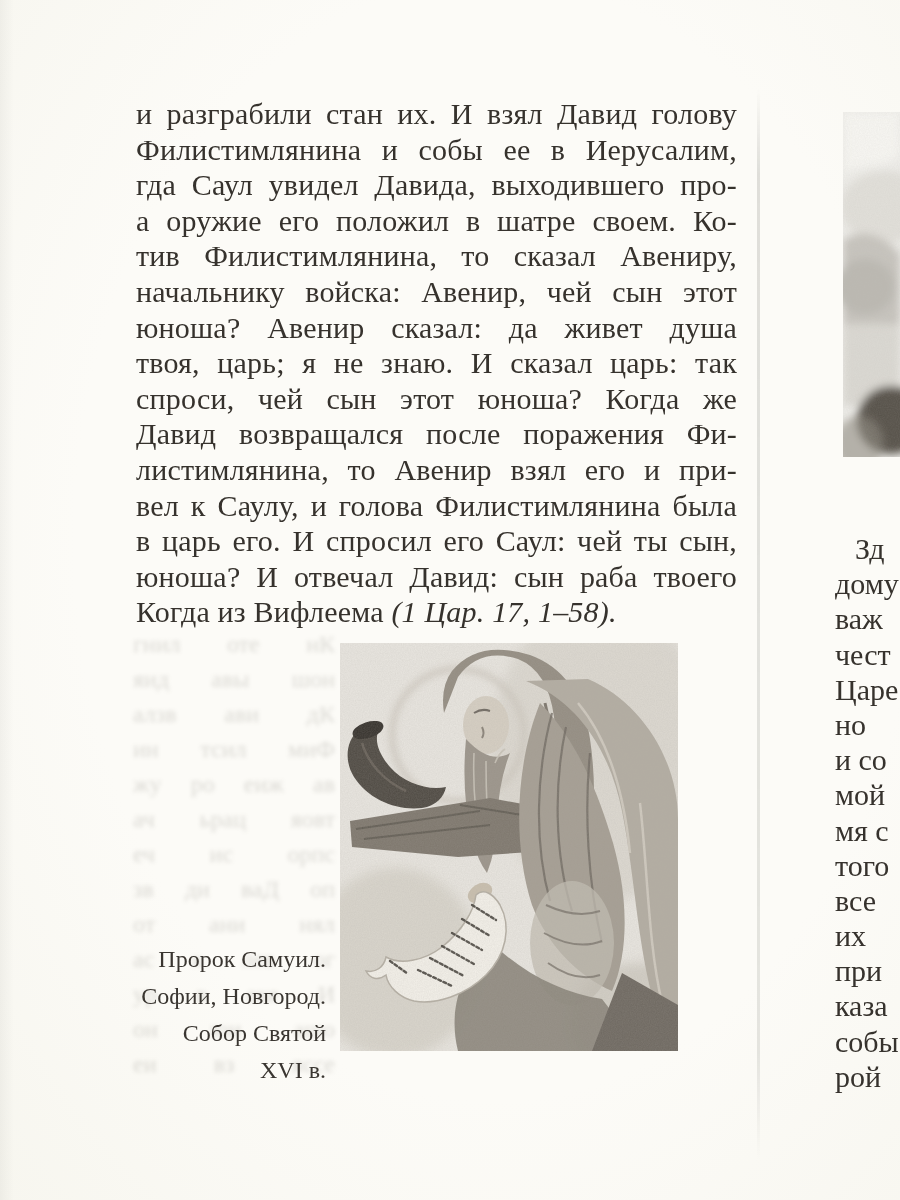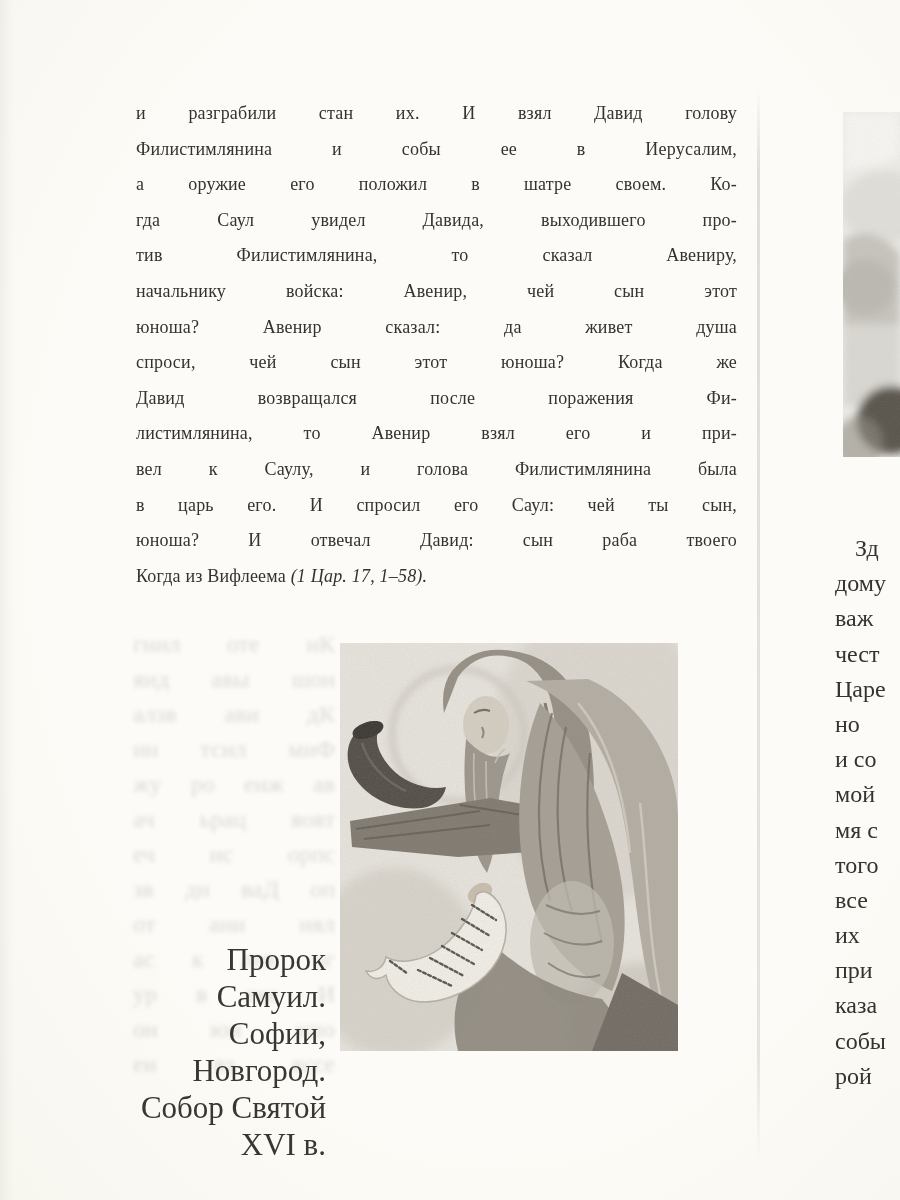--- a/index.html
+++ b/index.html
@@ -15,50 +15,50 @@
   }
   .logo{
     position:absolute; left:13px; top:6px;
     font-family:"Liberation Sans","DejaVu Sans",sans-serif;
     font-weight:bold; font-size:37px; letter-spacing:1.5px;
     color:#b09878;
     text-shadow:0 0 10px rgba(255,255,255,.95),0 0 3px rgba(255,255,255,.85);
   }
   .body-text{
     position:absolute; left:136px; top:96px; width:601px;
-    font-size:18px; color:#36322d;
+    font-size:30px; color:#36322d;
   }
   .bline{
     display:block; height:35.6px; line-height:35.6px; white-space:normal;
     text-align:justify; text-align-last:justify; letter-spacing:.2px;
   }
   .bline.last{text-align:left; text-align-last:left;}
   .ref{font-style:italic;}
   .caption{
     position:absolute; left:128px; top:941px; width:198px;
-    text-align:right; font-size:31px; line-height:37px; color:#3a3631;
+    text-align:right; font-size:24px; line-height:37px; color:#3a3631;
   }
   .ghost{
     position:absolute; left:133px; top:627px; width:202px;
     font-size:24px; line-height:35px; color:#8f8c84; opacity:.30;
     filter:blur(2px); text-align:justify; text-align-last:justify;
     pointer-events:none; z-index:0;
   }
   .caption, .body-text{z-index:2;}
   .icon-art{position:absolute; left:340px; top:643px; width:338px; height:408px; z-index:1;}
   .gutter{
     position:absolute; left:757px; top:88px; width:3px; height:1072px;
     background:linear-gradient(180deg, rgba(140,140,133,0) 0%, rgba(140,140,133,.26) 8%,
                rgba(140,140,133,.20) 90%, rgba(140,140,133,0) 100%);
     filter:blur(.6px);
   }
   .facing-img{position:absolute; left:843px; top:112px; width:57px; height:345px;}
   .facing-text{
     position:absolute; left:835px; top:531px; width:65px; height:566px; overflow:hidden;
-    font-size:24px; line-height:35.2px; color:#36322d; white-space:nowrap;
+    font-size:30px; line-height:35.2px; color:#36322d; white-space:nowrap;
   }
   .facing-text .fline{display:block; height:35.2px;}
   .facing-text .fline.indent{text-indent:20px;}
 </style>
 </head>
 <body>
 
 <div id="photo">
 
 
@@ -74,25 +74,26 @@
     <div>от ани нял</div>
     <div>ас к лев ог</div>
     <div>ур в еке И</div>
     <div>он юи ашо</div>
     <div>еи вз яссе</div>
   </div>
 
   <div class="body-text">
     <span class="bline">и разграбили стан их. И взял Давид голову</span>
     <span class="bline">Филистимлянина и собы ее в Иерусалим,</span>
+    <span class="bline">гда Саул увидел Давида, выходившего про-</span>
     <span class="bline">а оружие его положил в шатре своем. Ко-</span>
-    <span class="bline">гда Саул увидел Давида, выходившего про-</span>
     <span class="bline">тив Филистимлянина, то сказал Авениру,</span>
     <span class="bline">начальнику войска: Авенир, чей сын этот</span>
     <span class="bline">юноша? Авенир сказал: да живет душа</span>
+    <span class="bline">твоя, царь; я не знаю. И сказал царь: так</span>
     <span class="bline">спроси, чей сын этот юноша? Когда же</span>
     <span class="bline">Давид возвращался после поражения Фи-</span>
     <span class="bline">листимлянина, то Авенир взял его и при-</span>
     <span class="bline">вел к Саулу, и голова Филистимлянина была</span>
     <span class="bline">в царь его. И спросил его Саул: чей ты сын,</span>
     <span class="bline">юноша? И отвечал Давид: сын раба твоего</span>
     <span class="bline last"><span>Когда из Вифлеема </span><span class="ref">(1 Цар. 17, 1–58).</span></span>
   </div>
 
   <svg class="icon-art" viewBox="0 0 338 408" xmlns="http://www.w3.org/2000/svg">

